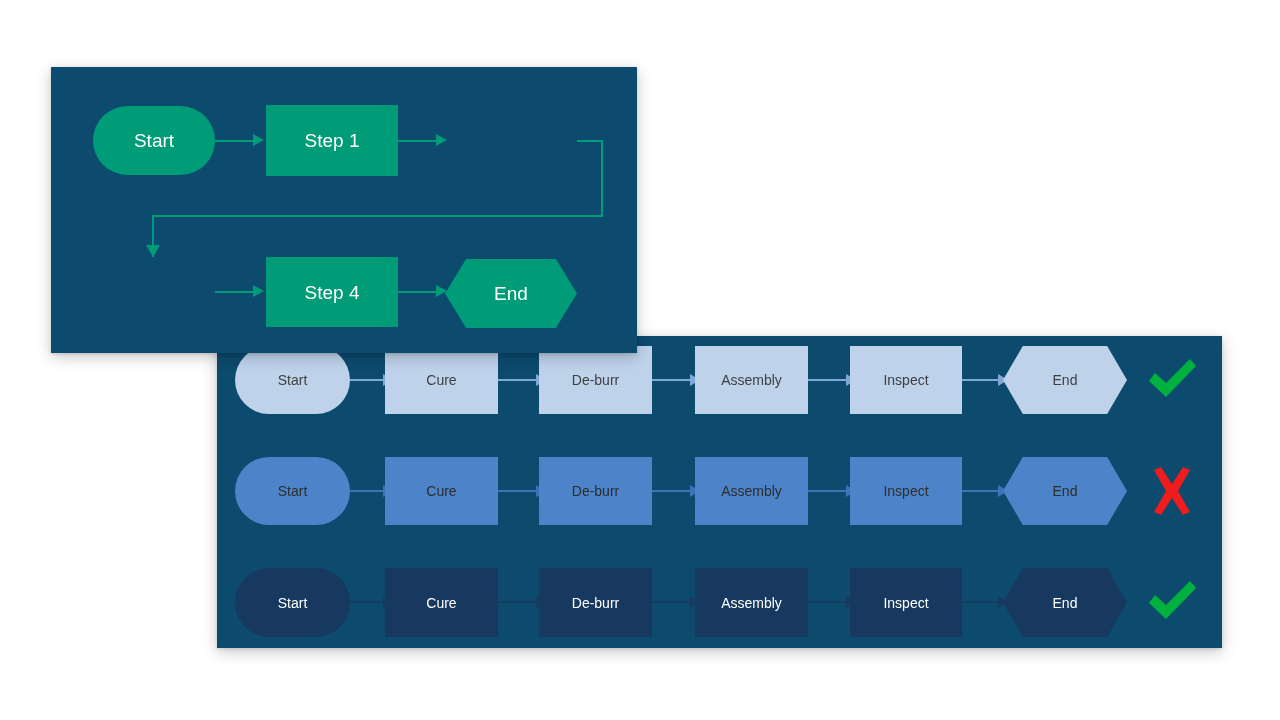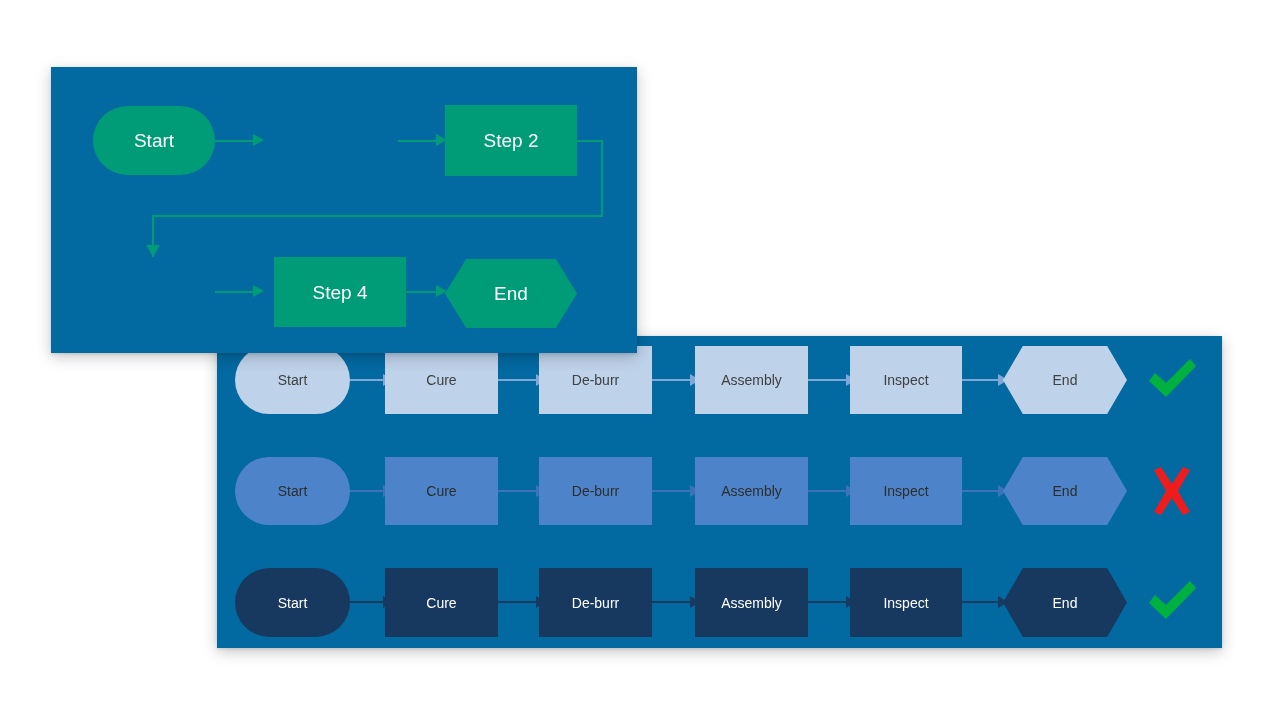--- a/index.html
+++ b/index.html
@@ -13,21 +13,21 @@
     height: 720px;
     position: relative;
     overflow: hidden;
     font-family: "Liberation Sans", "DejaVu Sans", sans-serif;
     -webkit-font-smoothing: antialiased;
   }
 
   
   .card {
     position: absolute;
-    background: #0369a1;
+    background: #0c4a6e;
     box-shadow: 0 4px 14px rgba(0,0,0,0.22), 0 1px 3px rgba(0,0,0,0.12);
   }
   #green-card {
     left: 51px;
     top: 67px;
     width: 586px;
     height: 286px;
     z-index: 5;
   }
   #blue-card {
@@ -239,35 +239,35 @@
   </div>
 </div>
 
 <div class="card" id="green-card">
 
   <div class="node green pill green-fill" style="left:42px; top:39px; width:122px; height:69px;">Start</div>
 
   <div class="conn h" style="left:164px; top:73px; width:40px;"></div>
   <div class="arrow-r green-a" style="left:202px; top:67px;"></div>
 
+  <div class="node green rect green-fill" style="left:215px; top:38px; width:132px; height:71px;">Step 1</div>
 
   <div class="conn h" style="left:347px; top:73px; width:40px;"></div>
   <div class="arrow-r green-a" style="left:385px; top:67px;"></div>
 
-  <div class="node green rect green-fill" style="left:394px; top:38px; width:132px; height:71px;">Step 2</div>
 
   <div class="loop" style="left:526px; top:73px; width:26px; height:77px;
               border-bottom: 2px solid #009B77; border-top: 2px solid #009B77;"></div>
   <div class="conn h" style="left:101px; top:148px; width:427px;"></div>
   <div class="conn v" style="left:101px; top:148px; height:42px;"></div>
   <div class="arrow-d" style="left:95px; top:178px;"></div>
 
 
   <div class="conn h" style="left:164px; top:224px; width:40px;"></div>
   <div class="arrow-r green-a" style="left:202px; top:218px;"></div>
 
-  <div class="node green rect green-fill" style="left:215px; top:190px; width:132px; height:70px;margin-left:8px;">Step 4</div>
+  <div class="node green rect green-fill" style="left:215px; top:190px; width:132px; height:70px;">Step 4</div>
 
   <div class="conn h" style="left:347px; top:224px; width:40px;"></div>
   <div class="arrow-r green-a" style="left:385px; top:218px;"></div>
 
   <div class="node green hex green-fill" style="left:394px; top:192px; width:132px; height:69px;">End</div>
 </div>
 
 </body></html>

